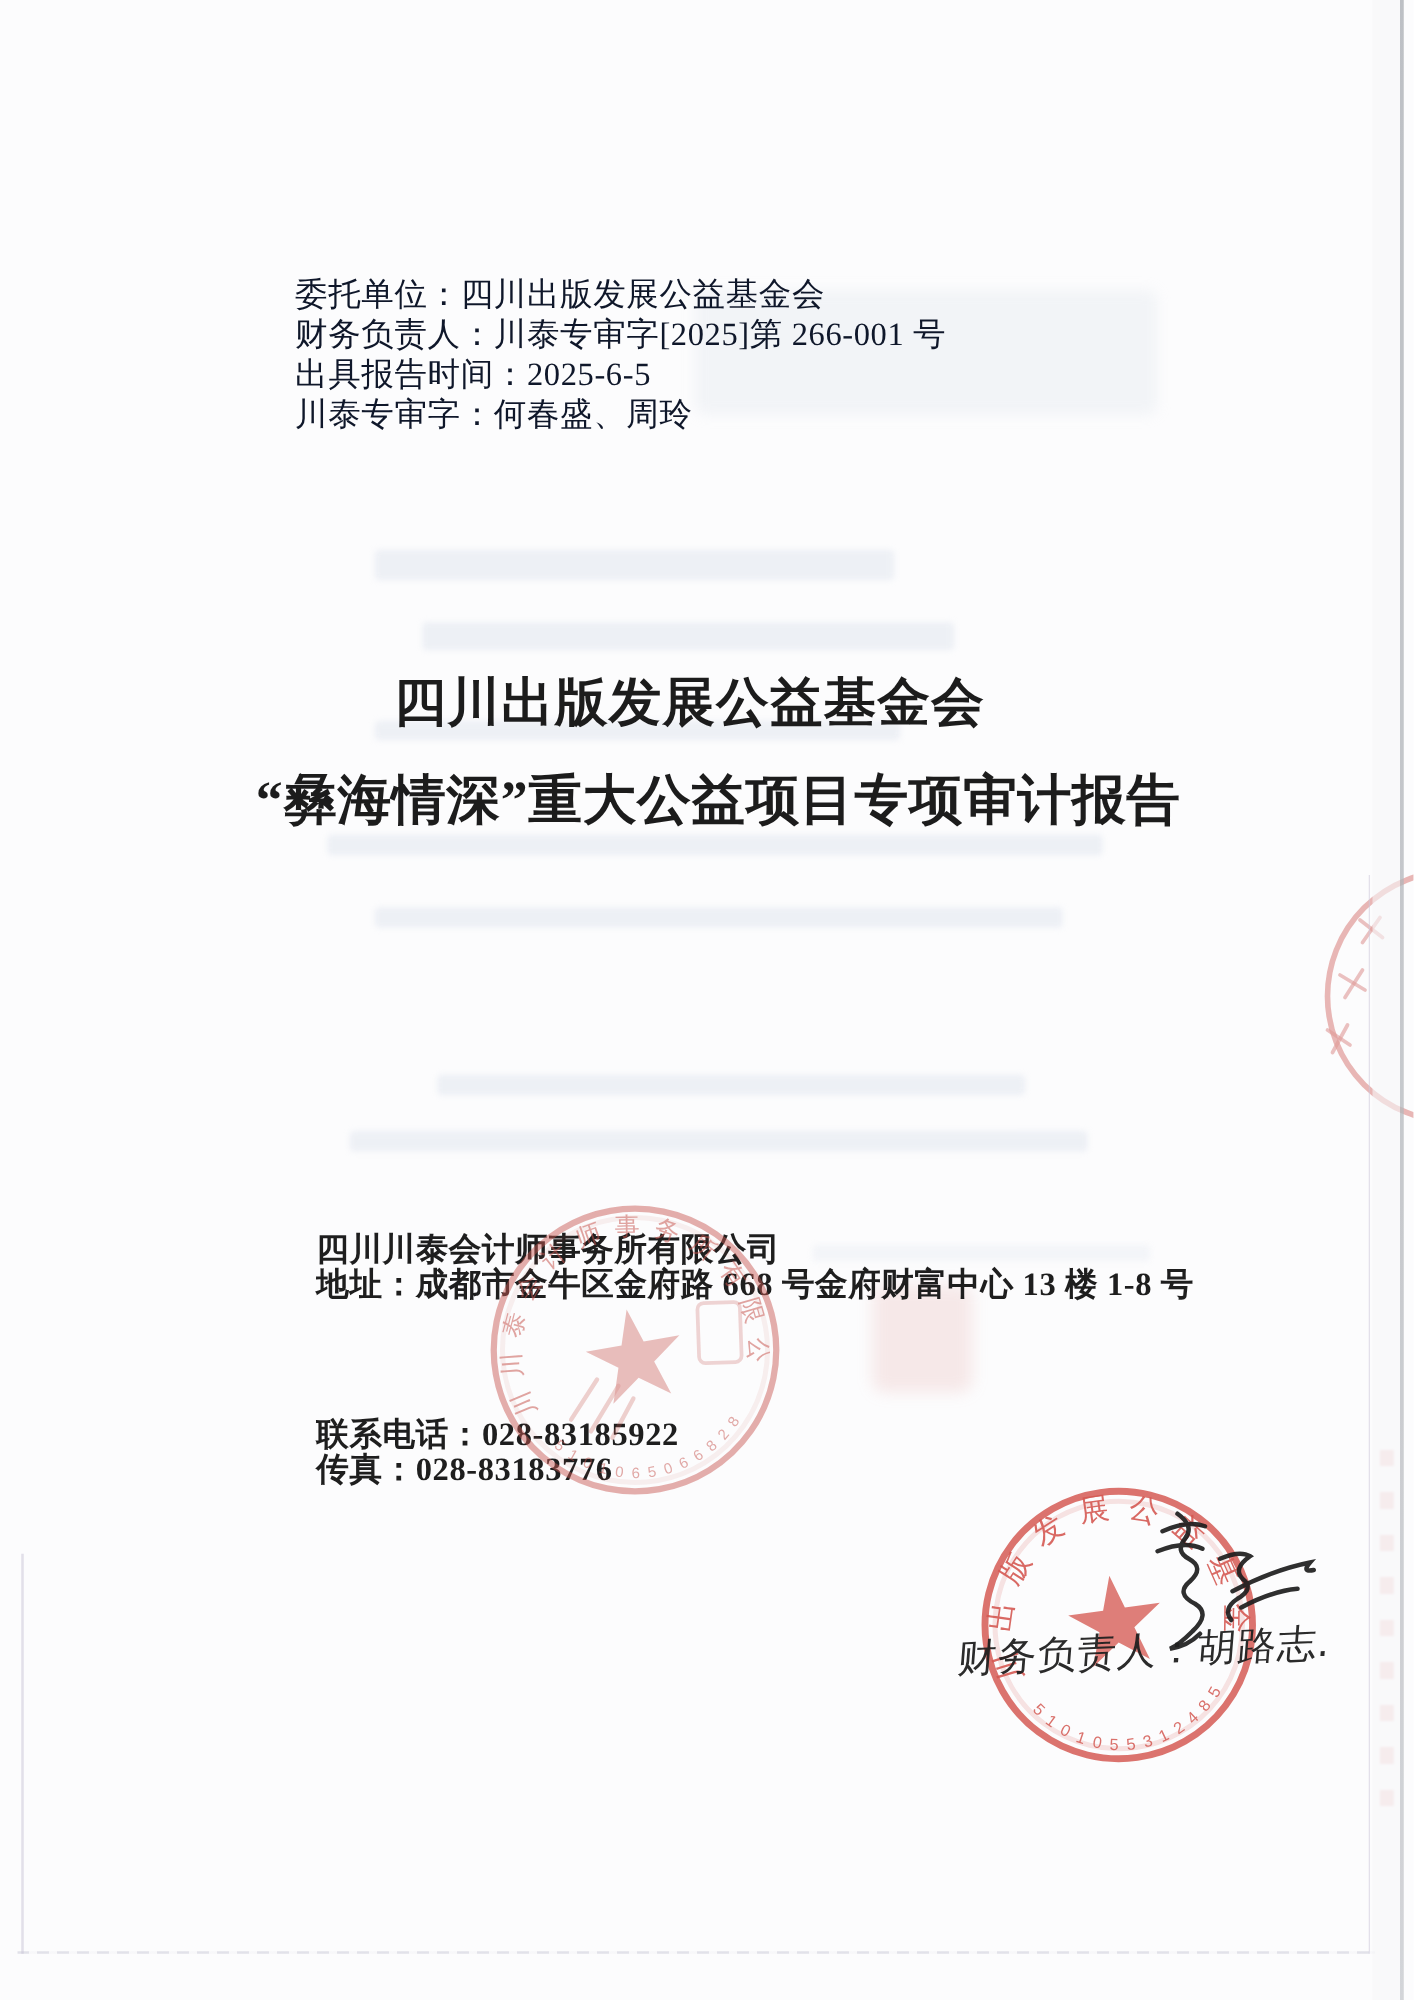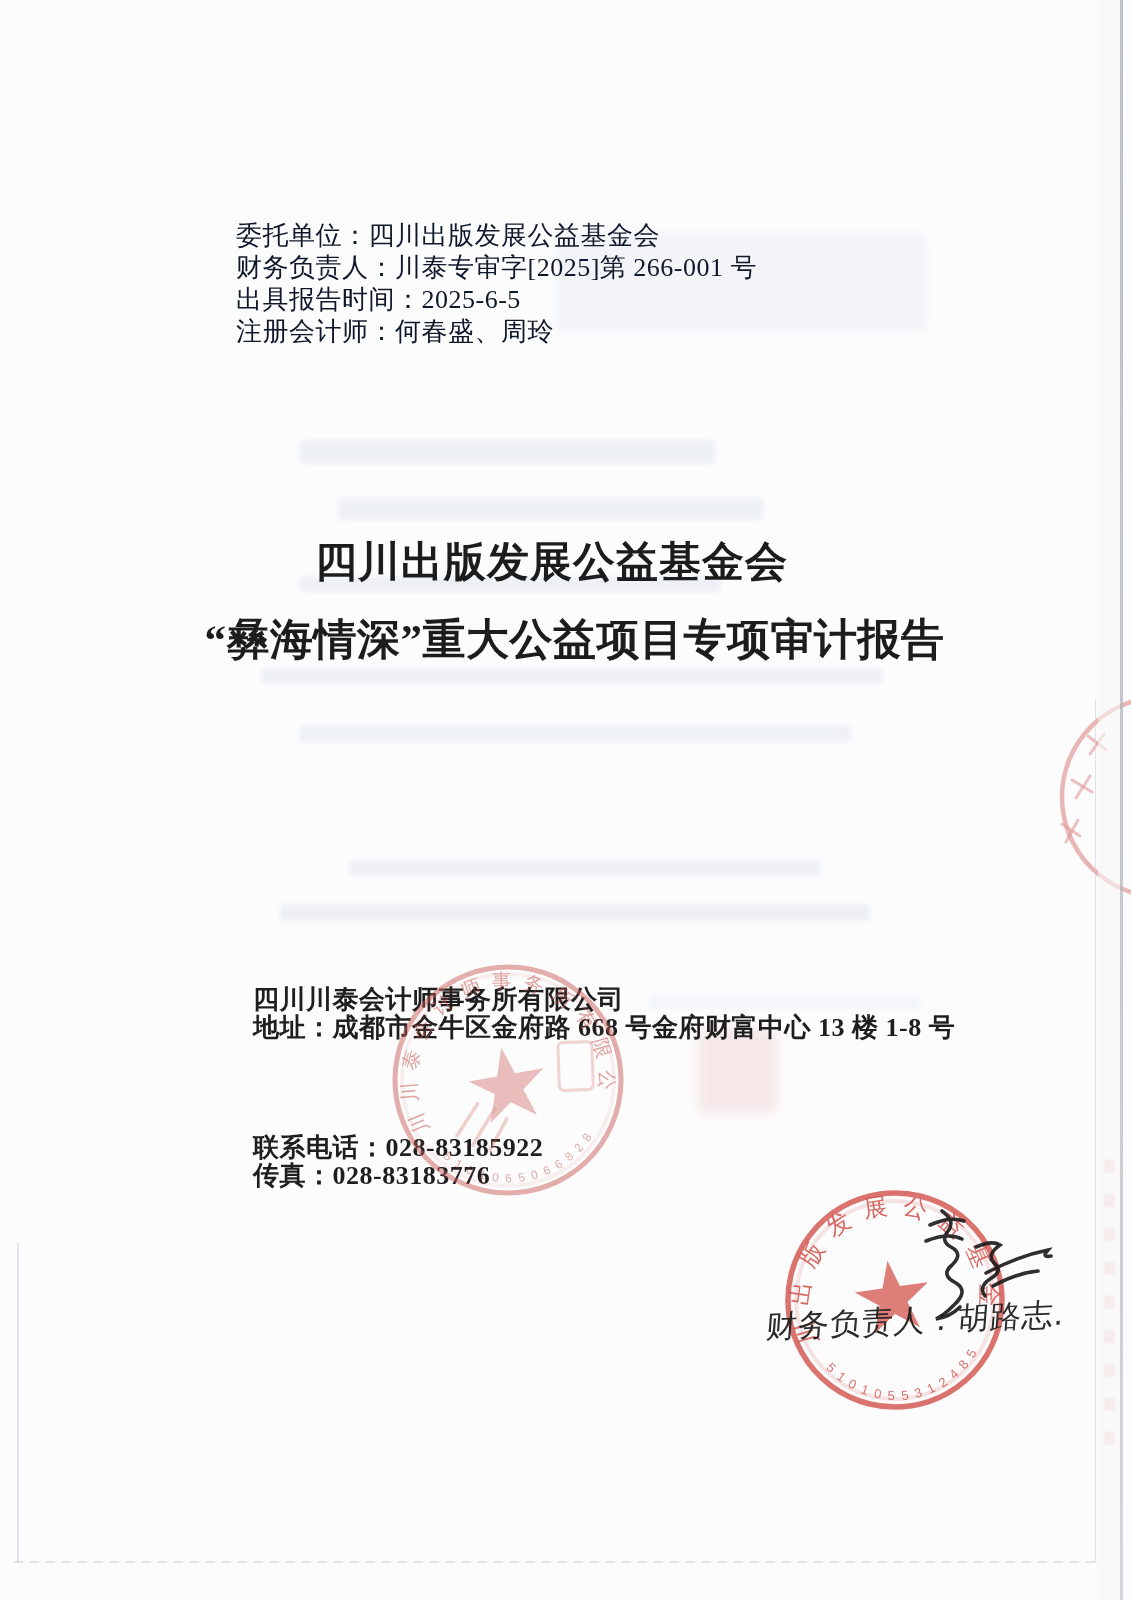--- a/index.html
+++ b/index.html
@@ -93,21 +93,21 @@
   <div class="ghost" style="left:350px;top:860px;width:470px;height:16px;"></div>
   <div class="ghost" style="left:280px;top:905px;width:590px;height:16px;"></div>
   <div class="ghost" style="left:650px;top:996px;width:270px;height:13px;opacity:.6;"></div>
   <div class="pink-smudge" style="left:698px;top:1028px;width:80px;height:86px;"></div>
   <div class="pink-dashes"></div>
 
   <div class="header-info">
     <div><span>委托单位：</span><span>四川出版发展公益基金会</span></div>
     <div><span>财务负责人：</span><span>川泰专审字[2025]第 266-001 号</span></div>
     <div><span>出具报告时间：</span><span>2025-6-5</span></div>
-    <div><span>注册会计师：</span><span>何春盛、周玲</span></div>
+    <div><span>川泰专审字：</span><span>何春盛、周玲</span></div>
   </div>
 
   <div class="title-block">
     <div class="title-line1">四川出版发展公益基金会</div>
     <div class="title-line2">“彝海情深”重大公益项目专项审计报告</div>
   </div>
 
   <div class="firm-block">
     <div class="firm-line firm-name">四川川泰会计师事务所有限公司</div>
     <div class="firm-line firm-addr"><span>地址：</span><span>成都市金牛区金府路 668 号金府财富中心 13 楼 1-8 号</span></div>

